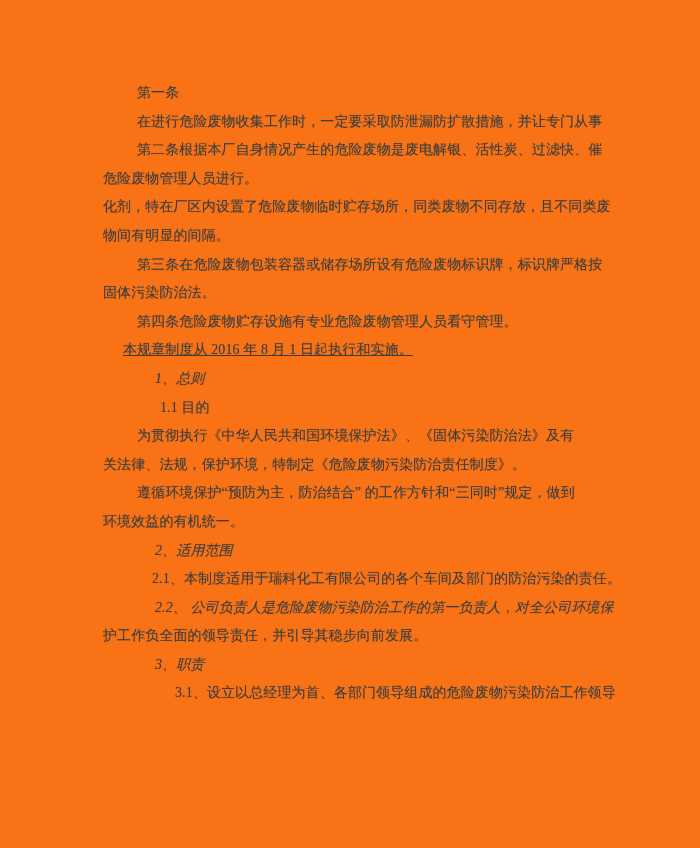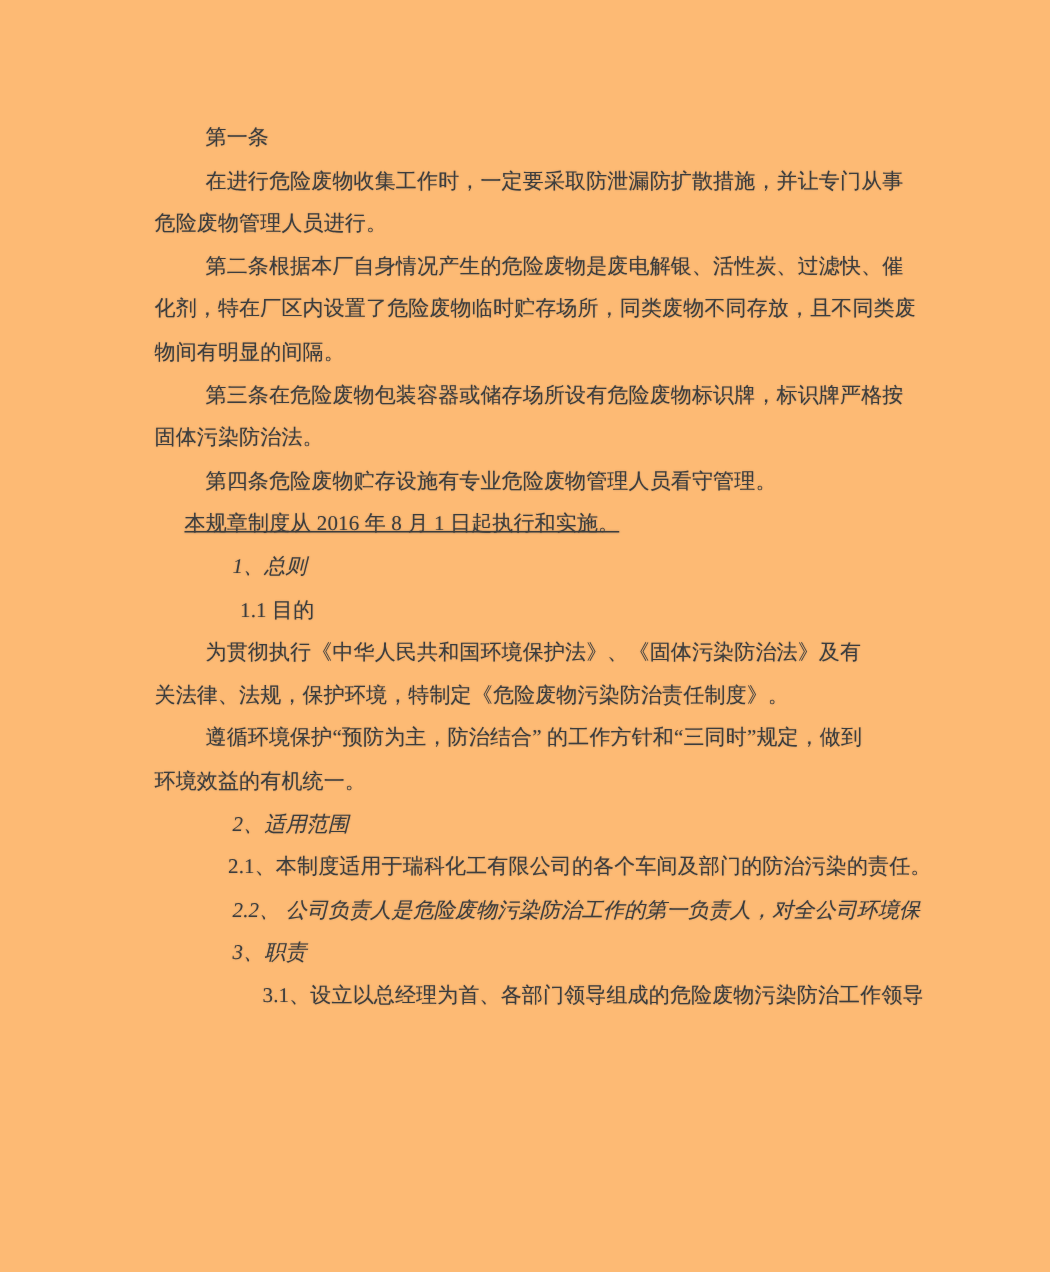--- a/index.html
+++ b/index.html
@@ -5,21 +5,21 @@
   html, body {
     margin: 0;
     padding: 0;
     background: #ffffff;
   }
   .page {
     position: relative;
     width: 700px;
     height: 848px;
     box-sizing: border-box;
-    background: #fdba74;
+    background: #f97316;
     padding: 79px 0 0 103px;
     overflow: hidden;
     font-family: "Liberation Serif", "DejaVu Serif", serif;
     color: #3d3d3d;
   }
   .ln {
     margin: 0;
     padding: 0;
     font-size: 14px;
     line-height: 28.6px;
@@ -48,38 +48,39 @@
   }
 </style>
 </head>
 <body>
 
 <div class="page">
 
   <section>
     <p class="ln i34">第一条</p>
     <p class="ln i34">在进行危险废物收集工作时，一定要采取防泄漏防扩散措施，并让专门从事</p>
+    <p class="ln i34">第二条根据本厂自身情况产生的危险废物是废电解银、活性炭、过滤快、催</p>
     <p class="ln i0">危险废物管理人员进行。</p>
-    <p class="ln i34">第二条根据本厂自身情况产生的危险废物是废电解银、活性炭、过滤快、催</p>
     <p class="ln i0">化剂，特在厂区内设置了危险废物临时贮存场所，同类废物不同存放，且不同类废</p>
     <p class="ln i0">物间有明显的间隔。</p>
     <p class="ln i34">第三条在危险废物包装容器或储存场所设有危险废物标识牌，标识牌严格按</p>
     <p class="ln i0">固体污染防治法。</p>
     <p class="ln i34">第四条危险废物贮存设施有专业危险废物管理人员看守管理。</p>
     <p class="ln i20">本规章制度从 2016 年 8 月 1 日起执行和实施。</p>
   </section>
 
 
   <section>
     <p class="ln i52">1、总则</p>
     <p class="ln i57">1.1 目的</p>
     <p class="ln i34">为贯彻执行《中华人民共和国环境保护法》、《固体污染防治法》及有</p>
     <p class="ln i0">关法律、法规，保护环境，特制定《危险废物污染防治责任制度》。</p>
     <p class="ln i34">遵循环境保护“预防为主，防治结合” 的工作方针和“三同时”规定，做到</p>
     <p class="ln i0">环境效益的有机统一。</p>
     <p class="ln i52">2、适用范围</p>
     <p class="ln i49">2.1、本制度适用于瑞科化工有限公司的各个车间及部门的防治污染的责任。</p>
     <p class="ln i52">2.2、 公司负责人是危险废物污染防治工作的第一负责人，对全公司环境保</p>
+    <p class="ln i0">护工作负全面的领导责任，并引导其稳步向前发展。</p>
     <p class="ln i52">3、职责</p>
     <p class="ln i72">3.1、设立以总经理为首、各部门领导组成的危险废物污染防治工作领导</p>
   </section>
 
 </div>
 
 </body></html>

